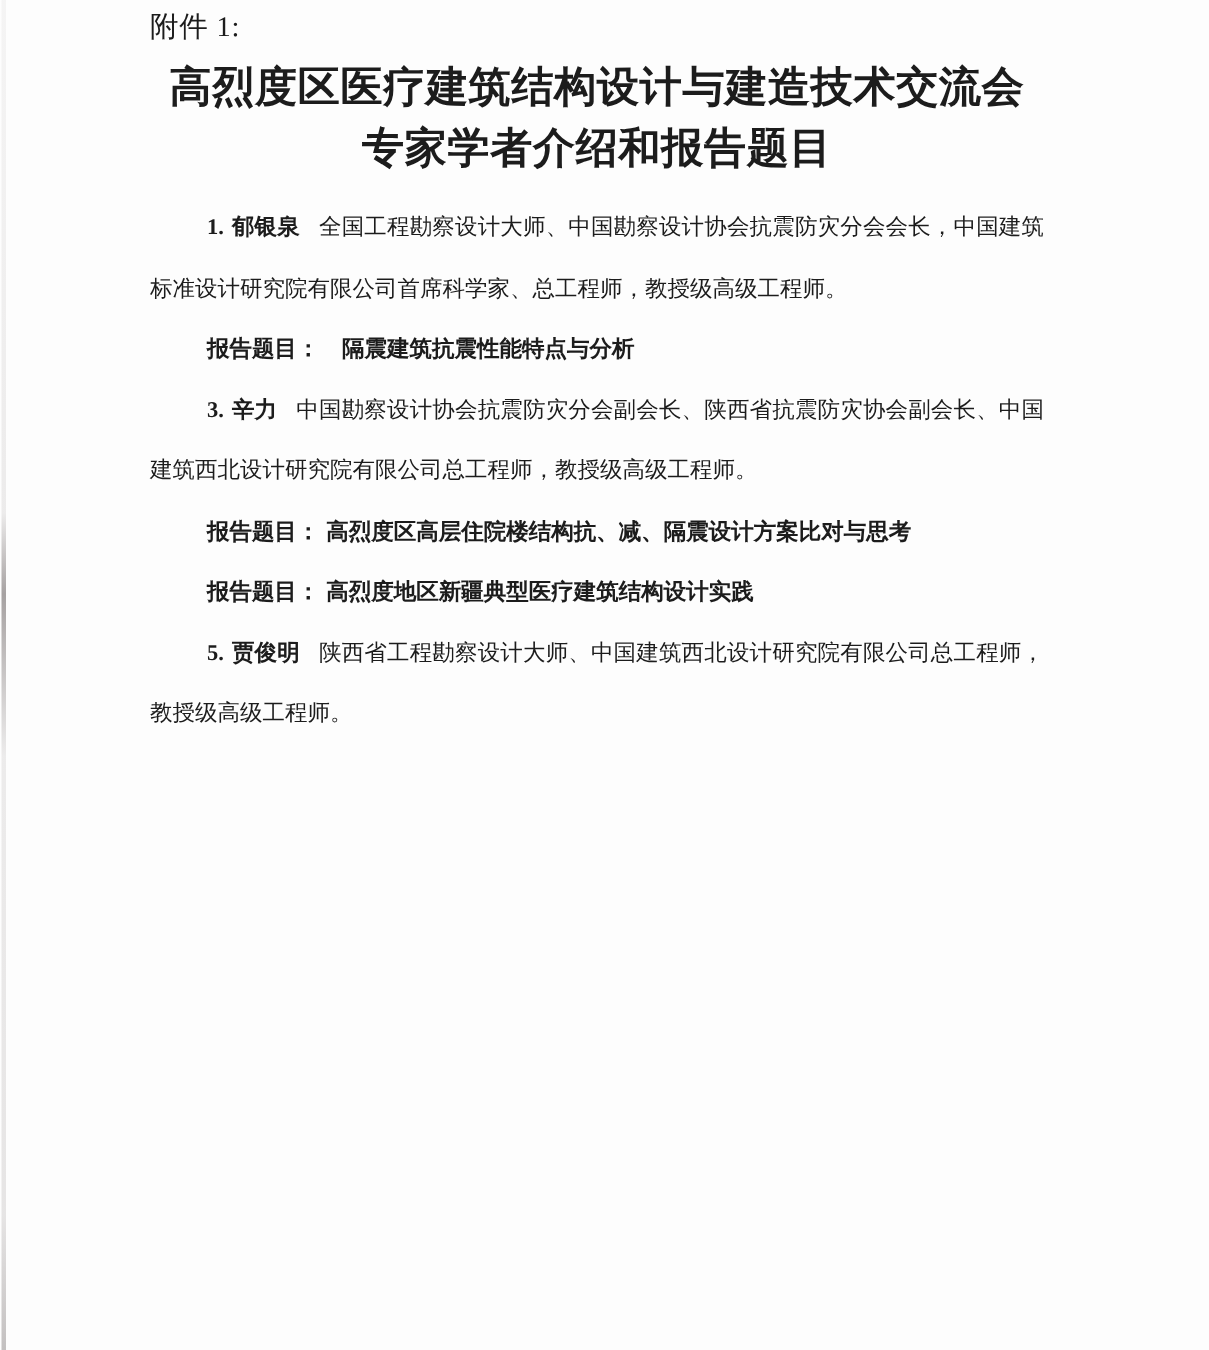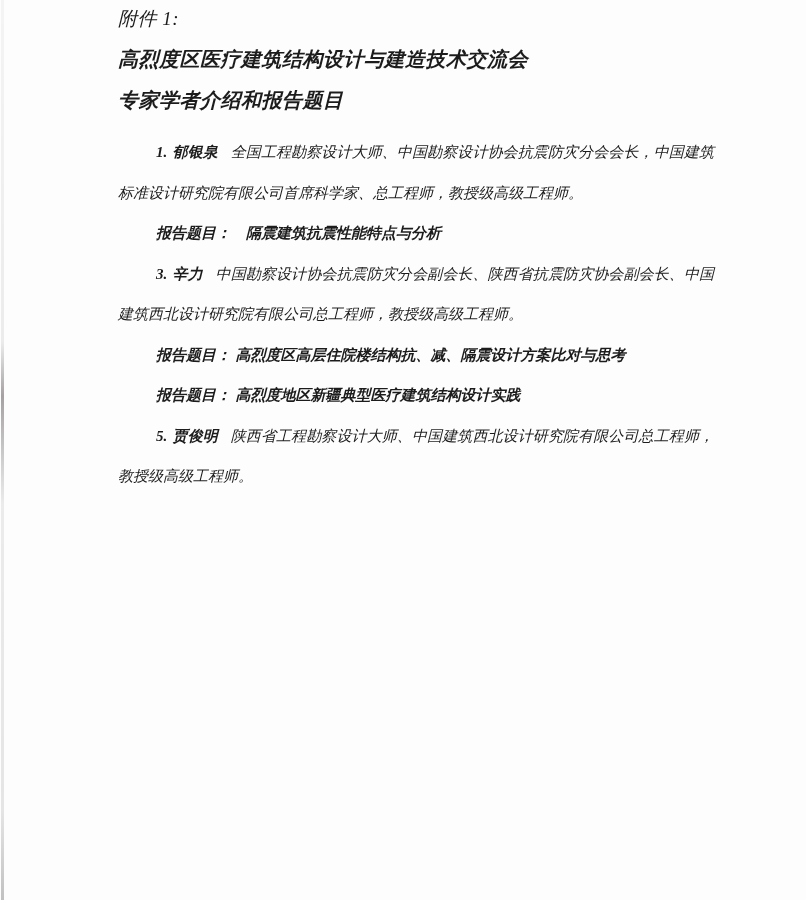--- a/index.html
+++ b/index.html
@@ -27,35 +27,35 @@
       rgba(90,80,80,0.05) 0%,
       rgba(90,80,80,0.10) 38%,
       rgba(60,50,50,0.45) 44%,
       rgba(60,50,50,0.30) 49%,
       rgba(90,80,80,0.10) 56%,
       rgba(90,80,80,0.14) 90%,
       rgba(60,50,50,0.30) 100%);
   }
   .content {
     position: absolute;
-    left: 118px;
+    left: 100px;
     top: 0;
     width: 596px;
-    font-style: italic;
   }
   .attachment {
     margin-top: 7px;
     font-size: 19px;
     line-height: 23px;
     letter-spacing: 0.5px;
   }
   .title {
     margin: 0;
-    font-size: 20px;
+    font-size: 28px;
     font-weight: bold;
+    text-align: center;
     line-height: 28px;
     letter-spacing: 0.5px;
   }
   .title.line1 { margin-top: 15px; }
   .title.line2 { margin-top: 13px; }
   .body {
     margin-top: 18px;
     font-size: 15px;
     line-height: 40.5px;
     text-align: justify;

